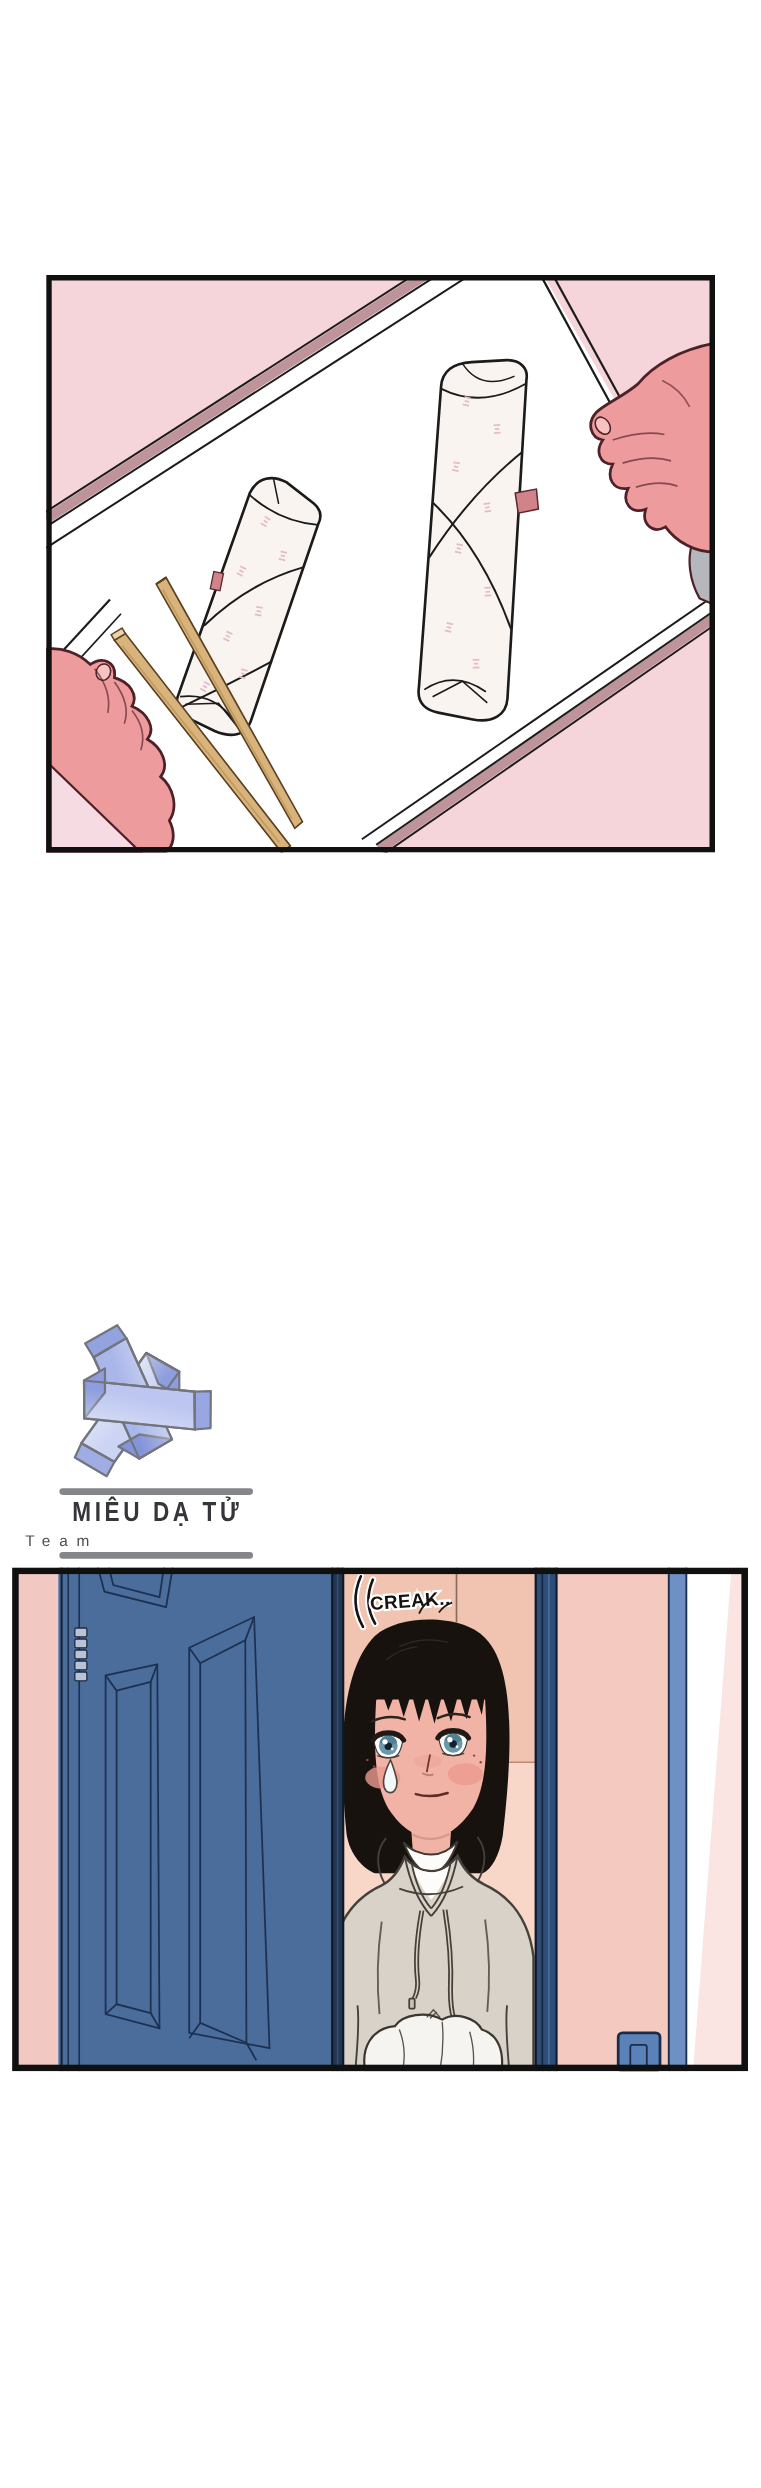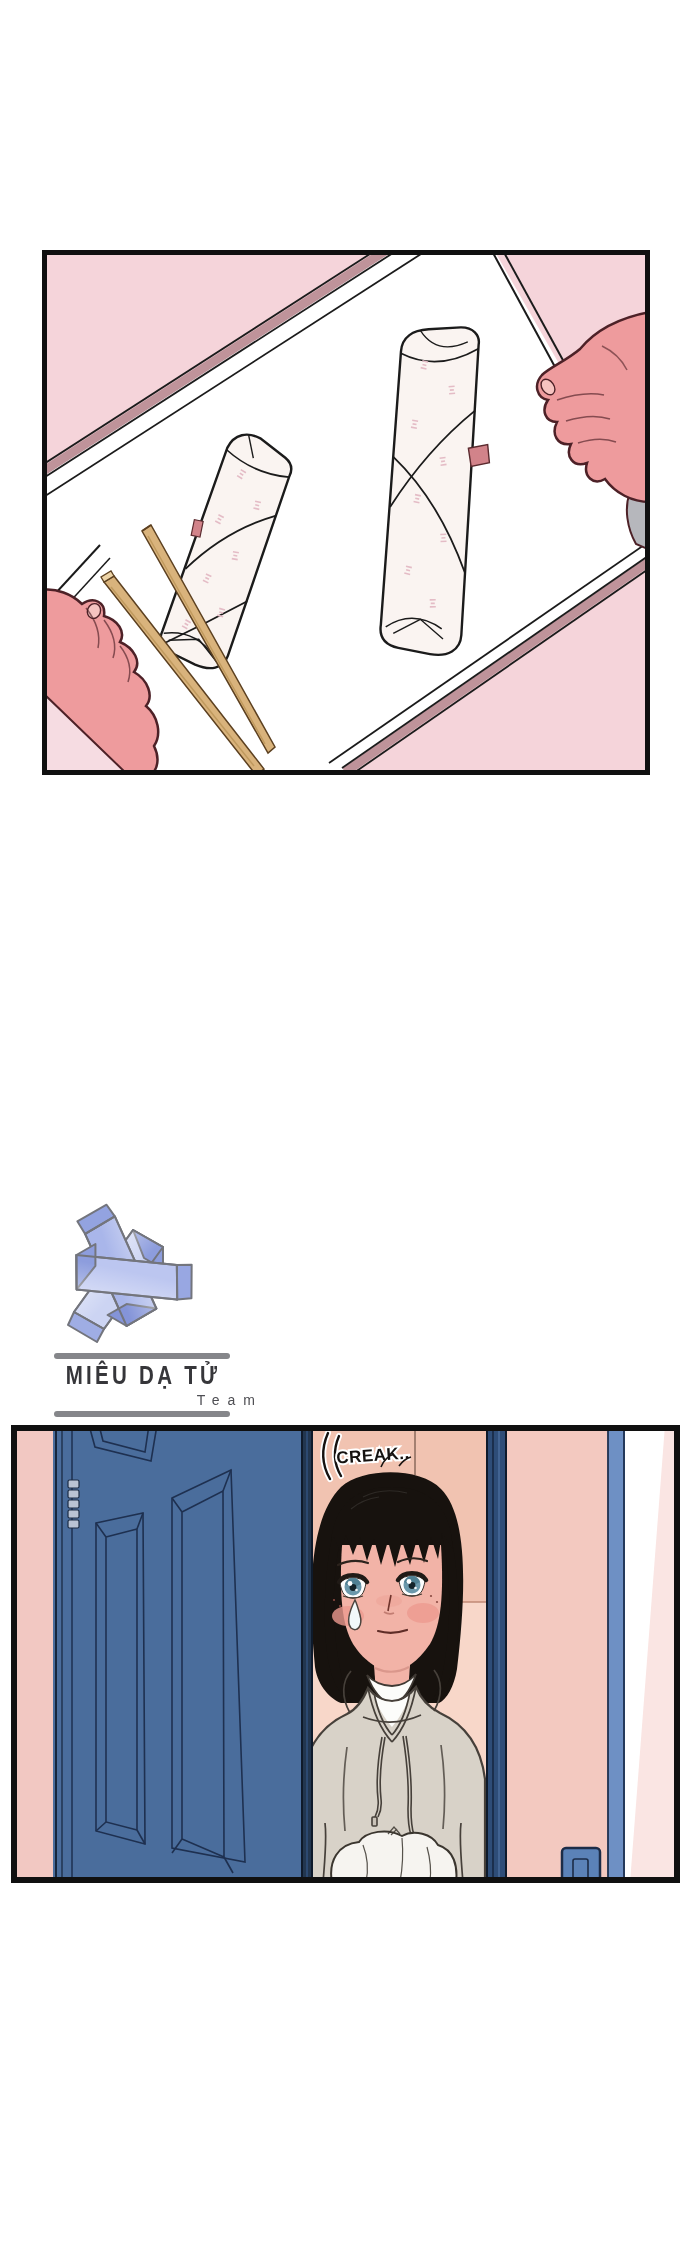--- a/index.html
+++ b/index.html
@@ -7,21 +7,21 @@
         font-family:"Liberation Sans",sans-serif;padding-left:39px;}
   .panel{position:absolute;}
   .logo-wrap{position:absolute;left:0;top:1195px;width:280px;height:235px;}
   .logo-svg{position:absolute;left:40px;top:5px;width:160px;height:150px;}
   .logo-bar{position:absolute;left:54px;width:176px;height:6px;border-radius:3px;background:#85868a;}
   .bar-top{top:158px;}
   .bar-bottom{top:216px;}
   .logo-title{position:absolute;left:23px;top:166px;width:240px;text-align:center;
      font-weight:bold;font-size:25px;letter-spacing:4px;color:#36363a;
      transform:scaleX(0.82);white-space:nowrap;}
-  .logo-sub{position:absolute;left:23px;top:197px;width:240px;text-align:right;
+  .logo-sub{position:absolute;left:23px;top:197px;width:240px;text-align:left;
      font-size:14px;letter-spacing:8px;color:#4e4e53;}
   svg{display:block;}
 </style>
 </head>
 <body>
 
 <div class="page">
 
   <div class="panel" style="left:42px;top:250px;width:608px;height:525px;">
     <svg width="608" height="525" viewBox="0 0 608 525">

